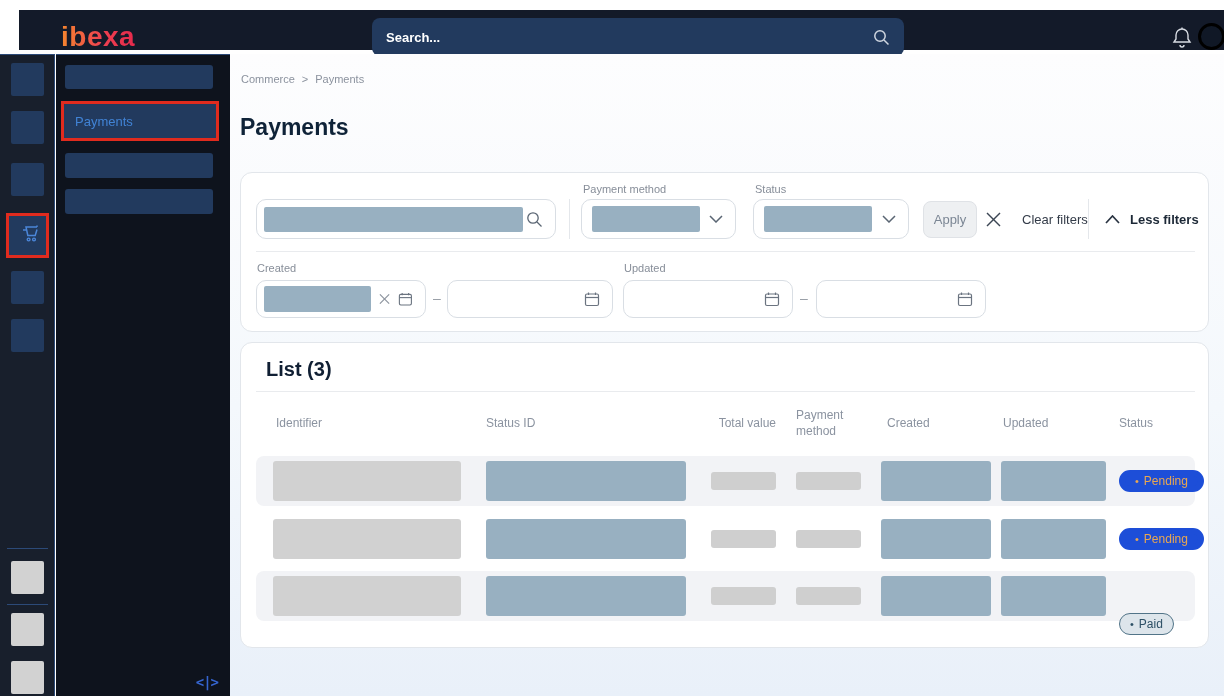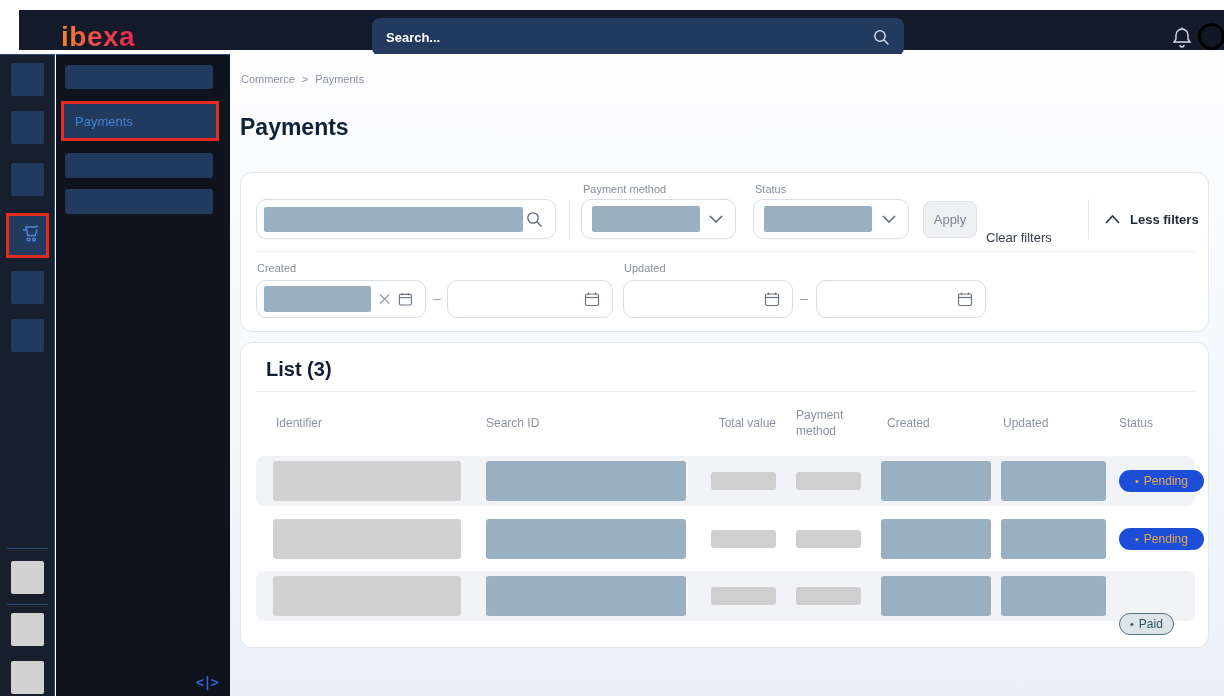--- a/index.html
+++ b/index.html
@@ -59,22 +59,22 @@
   #f-search .blk-blue { width:259px; height:25px; }
   #f-search svg { margin-left:auto; }
   .vdiv { position:absolute; top:26px; width:1px; height:40px; background:#e4e7eb; }
   #sel-pm { left:340px; top:26px; width:155px; padding:0 12px 0 10px; cursor:pointer; }
   #sel-pm .blk-blue, #sel-status .blk-blue { width:108px; height:26px; }
   #sel-pm svg, #sel-status svg { margin-left:auto; }
   #sel-status { left:512px; top:26px; width:156px; padding:0 12px 0 10px; cursor:pointer; }
   #apply-btn { position:absolute; left:682px; top:28px; width:54px; height:37px; background:#eef0f2;
                border:1px solid #dfe2e6; border-radius:8px; color:#7b8694; font-size:13px;
                font-family:"Liberation Sans", sans-serif; cursor:pointer; }
-  #clear-btn { position:absolute; left:745px; top:30px; height:32px; display:flex; align-items:center; gap:27px;
-               cursor:pointer; background:none; border:none; font-family:"Liberation Sans", sans-serif;flex-direction:column; }
+  #clear-btn { position:absolute; left:745px; top:30px; height:32px; display:flex; align-items:center; gap:21px;
+               cursor:pointer; background:none; border:none; font-family:"Liberation Sans", sans-serif; }
   #clear-btn span { font-size:13px; color:#343c49; }
   #less-btn { position:absolute; left:864px; top:30px; height:32px; display:flex; align-items:center; gap:10px;
               cursor:pointer; background:none; border:none; font-family:"Liberation Sans", sans-serif;text-align:right; }
   #less-btn span { font-size:13px; font-weight:700; color:#1c2836; }
   .hdiv { position:absolute; left:15px; width:939px; height:1px; background:#e9ebee; }
   .date-input { padding:0 12px 0 7px; gap:8px; }
   .date-input .blk-blue { width:116px; height:26px; }
   .dash { position:absolute; color:#9aa0a8; font-size:14px; }
   .cal-right { margin-left:auto; }
 
@@ -261,21 +261,21 @@
       </svg>
     </div>
   </div>
 
   <div id="list-card" class="card">
     <div id="list-title">List (3)</div>
     <div class="hdiv" style="top:48px"></div>
 
     <div id="thead">
       <div class="th th-id">Identifier</div>
-      <div class="th th-order">Search ID</div>
+      <div class="th th-order">Status ID</div>
       <div class="th th-total">Total value</div>
       <div class="th th-pm">Payment method</div>
       <div class="th th-created">Created</div>
       <div class="th th-updated">Updated</div>
       <div class="th th-status">Status</div>
     </div>
 
     <div class="trow odd" style="top:113px">
       <div class="cell c-id"></div>
       <div class="cell c-order"></div>

